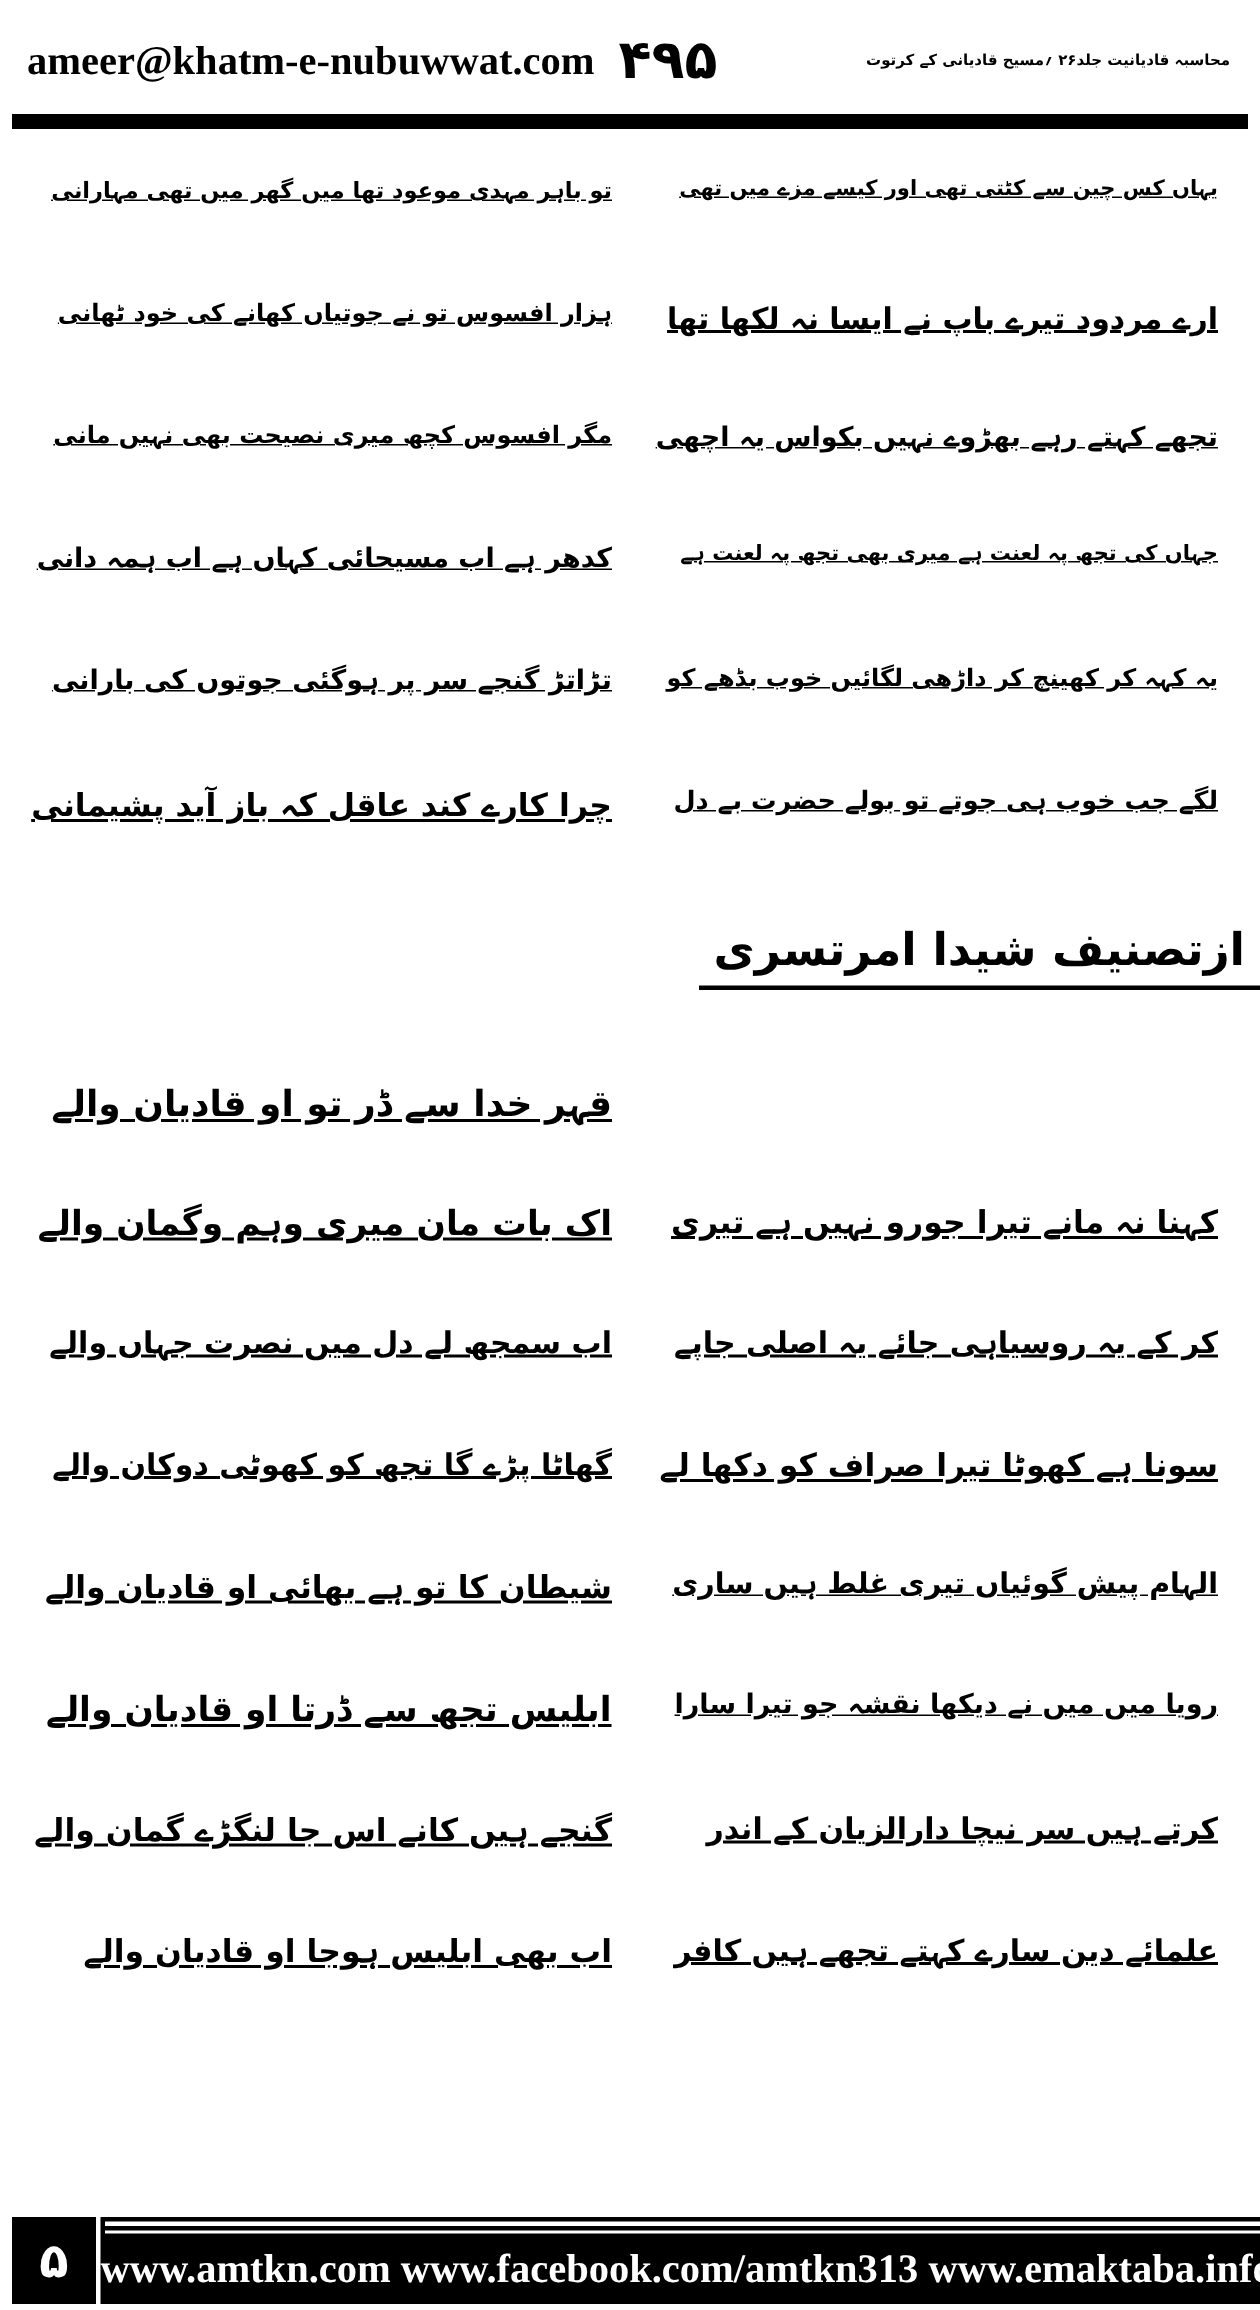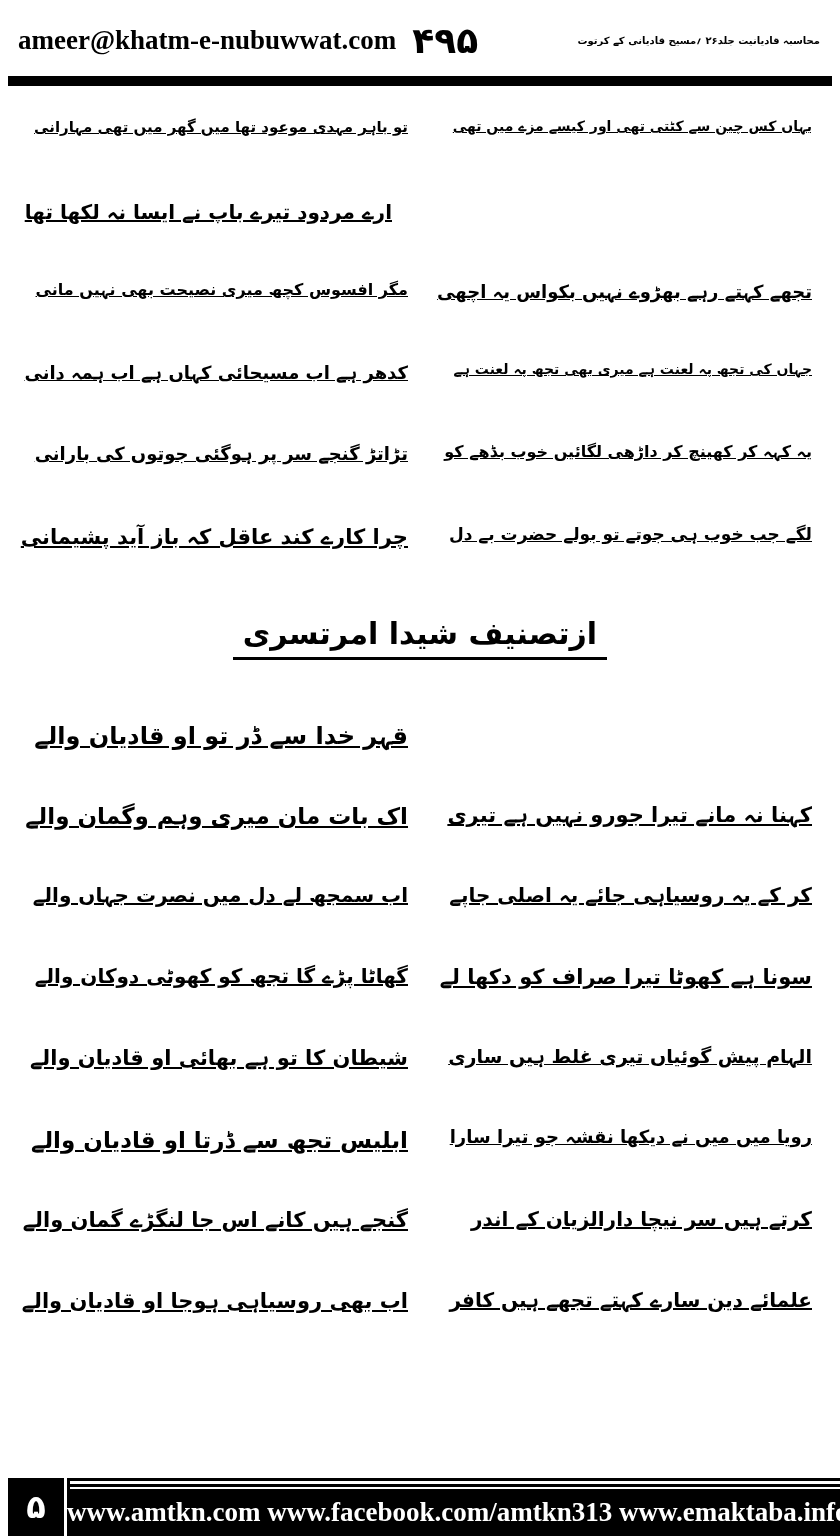--- a/index.html
+++ b/index.html
@@ -33,21 +33,21 @@
   .hemistich{
     box-sizing:border-box;width:50%;
     direction:rtl;text-align:right;
     font-weight:bold;font-size:24px;line-height:1.55;
     white-space:nowrap;overflow:hidden;
     padding-top:12px;
   }
   .hemi-left{padding-right:12px;padding-left:20px;}
   .hemi-right{padding-right:28px;padding-left:12px;}
   
-  .section-heading-wrap{text-align:center;margin-top:26px;height:62px;}
+  .section-heading-wrap{text-align:right;margin-top:26px;height:62px;}
   .section-heading{
     display:inline-block;direction:rtl;font-weight:bold;font-size:30px;
     border-bottom:3px solid #000;padding:0 10px 6px 10px;
   }
   
   .footer{
     position:absolute;left:8px;right:4px;bottom:4px;height:58px;
     display:flex;align-items:stretch;
   }
   .footer-page-box{
@@ -79,20 +79,21 @@
   </div>
   <div class="top-rule"></div>
 
   <div class="poem poem1" id="poem1">
   <div class="row">
     <div class="hemistich hemi-left fit" style="font-size: 15px;">تو باہر مہدی موعود تھا میں گھر میں تھی مہارانی</div>
     <div class="hemistich hemi-right fit" style="font-size: 14px;">یہاں کس چین سے کٹتی تھی اور کیسے مزے میں تھی</div>
   </div>
 
   <div class="row">
+    <div class="hemistich hemi-left fit" style="font-size: 16px;">ہزار افسوس تو نے جوتیاں کھانے کی خود ٹھانی</div>
     <div class="hemistich hemi-right fit" style="font-size: 20px;">ارے مردود تیرے باپ نے ایسا نہ لکھا تھا</div>
   </div>
 
   <div class="row">
     <div class="hemistich hemi-left fit" style="font-size: 16px;">مگر افسوس کچھ میری نصیحت بھی نہیں مانی</div>
     <div class="hemistich hemi-right fit" style="font-size: 18px;">تجھے کہتے رہے بھڑوے نہیں بکواس یہ اچھی</div>
   </div>
 
   <div class="row">
     <div class="hemistich hemi-left fit" style="font-size: 18px;">کدھر ہے اب مسیحائی کہاں ہے اب ہمہ دانی</div>
@@ -143,21 +144,21 @@
     <div class="hemistich hemi-left fit" style="font-size: 23px; padding-left: 32px;">ابلیس تجھ سے ڈرتا او قادیان والے</div>
     <div class="hemistich hemi-right fit" style="font-size: 18px;">رویا میں میں نے دیکھا نقشہ جو تیرا سارا</div>
   </div>
 
   <div class="row">
     <div class="hemistich hemi-left fit" style="font-size: 21px;">گنجے ہیں کانے اس جا لنگڑے گمان والے</div>
     <div class="hemistich hemi-right fit" style="font-size: 20px;">کرتے ہیں سر نیچا دارالزیان کے اندر</div>
   </div>
 
   <div class="row">
-    <div class="hemistich hemi-left fit" style="font-size: 21px;">اب بھی روسیاہی ہوجا او قادیان والے</div>
+    <div class="hemistich hemi-left fit" style="font-size: 21px;">اب بھی ابلیس ہوجا او قادیان والے</div>
     <div class="hemistich hemi-right fit" style="font-size: 20px;">علمائے دین سارے کہتے تجھے ہیں کافر</div>
   </div>
 </div>
 
   <div class="footer">
     <div class="footer-page-box">۵</div>
     <div class="footer-bar">
       <div class="footer-stripe"></div>
       <div class="footer-stripe second"></div>
       <div class="footer-links">www.amtkn.com www.facebook.com/amtkn313 www.emaktaba.info</div>

